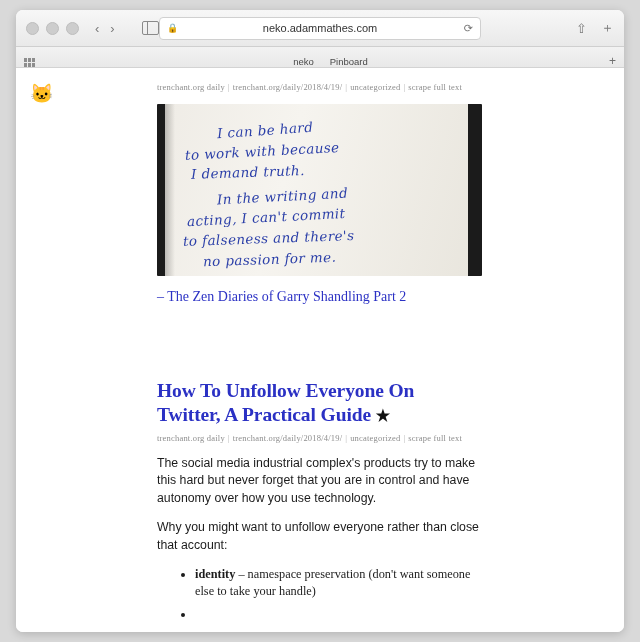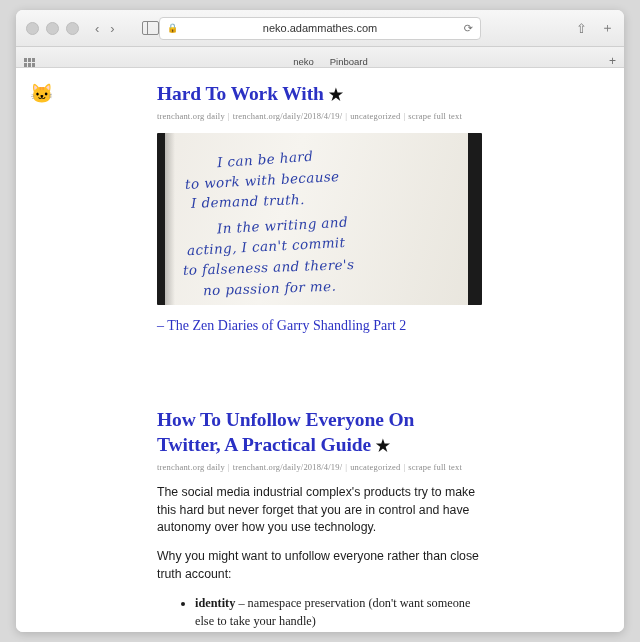--- a/index.html
+++ b/index.html
@@ -279,24 +279,20 @@
       <span>Pinboard</span>
     </span>
     <span class="bm-plus">+</span>
   </div>
 
   <div class="page">
     <div class="cat-logo">🐱</div>
 
     <div class="content">
 
-      <h1 class="post-title">
-        <span>Hard To Work With</span>
-        <span class="star">★</span>
-      </h1>
       <div class="post-meta">
         <span>trenchant.org daily</span><span class="sep">|</span><span>trenchant.org/daily/2018/4/19/</span><span class="sep">|</span><span>uncategorized</span><span class="sep">|</span><span>scrape full text</span>
       </div>
 
       <div class="photo">
         <div class="paper">
           <span class="hw" style="left:52px;  top:18px;  transform:rotate(-4deg);">I can be hard</span>
           <span class="hw" style="left:20px;  top:39px;  transform:rotate(-3deg);">to work with because</span>
           <span class="hw" style="left:26px;  top:60px;  transform:rotate(-2deg);">I demand truth.</span>
           <span class="hw" style="left:52px;  top:84px;  transform:rotate(-3deg);">In the writing and</span>
@@ -312,21 +308,21 @@
 
       <h1 class="post-title">
         <span>How To Unfollow Everyone On Twitter, A Practical Guide</span>
         <span class="star">★</span>
       </h1>
       <div class="post-meta">
         <span>trenchant.org daily</span><span class="sep">|</span><span>trenchant.org/daily/2018/4/19/</span><span class="sep">|</span><span>uncategorized</span><span class="sep">|</span><span>scrape full text</span>
       </div>
 
       <p class="body-text">The social media industrial complex's products try to make this hard but never forget that you are in control and have autonomy over how you use technology.</p>
-      <p class="body-text">Why you might want to unfollow everyone rather than close truth account:</p>
+      <p class="body-text">Why you might want to unfollow everyone rather than close that account:</p>
 
       <ul class="points">
         <li><b>identity</b><span> – namespace preservation (don't want someone else to take your handle)</span></li>
         <li></li>
       </ul>
 
     </div>
   </div>
 </div>
 

